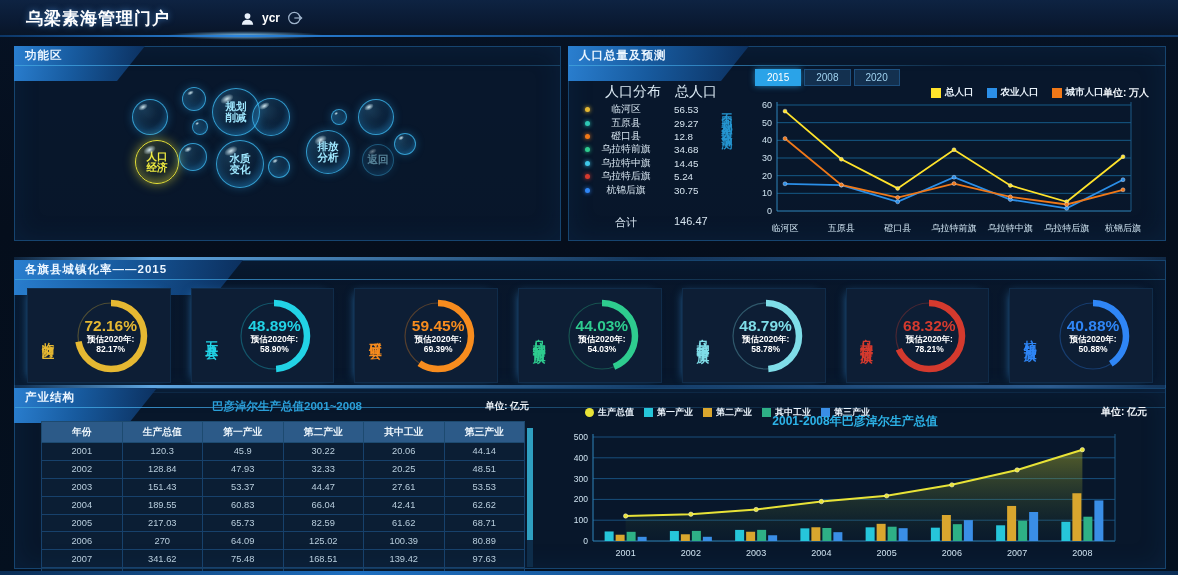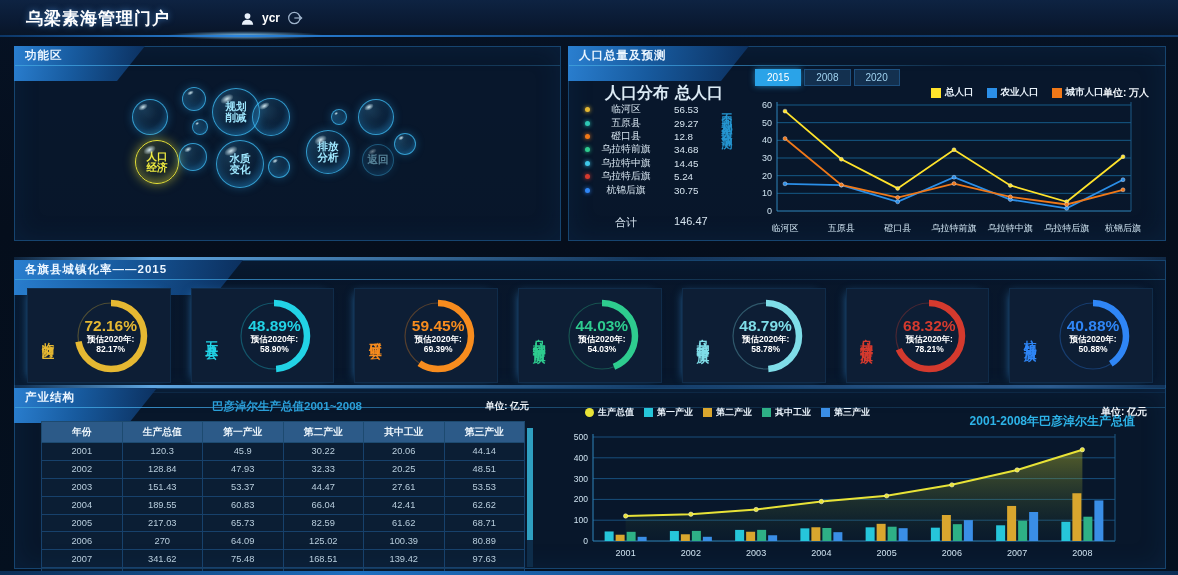--- a/index.html
+++ b/index.html
@@ -33,21 +33,21 @@
     box-shadow:0 0 9px rgba(40,160,230,.35),inset 0 -4px 10px rgba(40,160,230,.35);
     display:flex;align-items:center;justify-content:center;text-align:center;
     color:#9fe8ff;font-size:10.5px;line-height:11.5px;font-weight:bold;white-space:pre-line;cursor:pointer;}
   .bubble::before{content:'';position:absolute;width:30%;height:18%;left:16%;top:12%;border-radius:50%;transform:rotate(-28deg);
     background:radial-gradient(ellipse at center,rgba(225,248,255,.9),rgba(225,248,255,0) 75%);}
   .bubble.empty{cursor:default;}
   .bubble.active{border-color:#e8e337;color:#f0ec3f;box-shadow:0 0 11px rgba(235,228,60,.55),inset 0 -4px 10px rgba(235,228,60,.35);
     background:radial-gradient(circle at 32% 30%,rgba(240,236,80,.16),rgba(90,90,20,.08) 55%,rgba(150,140,30,.18) 95%);}
   .bubble.dim{opacity:.5;}
   
-  .pop-col-h{position:absolute;font-size:16px;font-weight:bold;color:#dcebf5;}
+  .pop-col-h{position:absolute;font-size:14px;font-weight:normal;color:#dcebf5;}
   .pop-rows{position:absolute;left:14px;top:56px;width:160px;}
   .pop-row{position:relative;height:13.4px;display:flex;align-items:center;font-size:9.8px;color:#d5e3ee;}
   .pop-dot{width:5px;height:5px;border-radius:50%;margin-left:2px;flex:0 0 5px;}
   .pop-name{width:72px;text-align:center;}
   .pop-val{margin-left:12px;}
   .pop-total{position:absolute;left:14px;top:168px;width:160px;display:flex;font-size:11px;color:#d5e3ee;}
   .side-note{position:absolute;left:150px;top:58px;writing-mode:vertical-lr;font-size:11px;font-weight:bold;color:#2596d1;letter-spacing:3px;height:134px;}
   .tabs{position:absolute;left:186px;top:22px;display:flex;gap:3px;}
   .tab{padding:2px 11px;font-size:10px;color:#9fd1ee;background:#13304f;border:1px solid #1d4f7e;cursor:pointer;}
   .tab.active{background:#2aa3e8;color:#fff;border-color:#2aa3e8;box-shadow:0 0 6px rgba(42,163,232,.7);}
@@ -66,21 +66,21 @@
   .donut-est{font-size:8.5px;color:#fff;line-height:10px;font-weight:bold;}
   
   .ind-table-wrap{position:absolute;left:26px;top:10px;width:492px;}
   .ind-title{text-align:center;font-size:11.5px;font-weight:bold;color:#2a9fd8;}
   .ind-unit{position:absolute;right:4px;top:1px;font-size:9.5px;font-weight:bold;color:#f2f7fb;}
   table.gdp{border-collapse:collapse;width:484px;margin-top:7px;table-layout:fixed;}
   table.gdp th{background:#2c5a88;color:#eef6fc;font-size:9.8px;font-weight:bold;height:18px;border:1px solid #1d4a70;}
   table.gdp td{color:#b9cedd;font-size:9.3px;text-align:center;height:14.9px;border:1px solid #17416b;background:rgba(16,42,70,.35);}
   .scrollbar{position:absolute;right:0;top:29px;width:6px;height:139px;background:#0e2d4a;}
   .scroll-thumb{position:absolute;left:0;top:0;width:6px;height:112px;background:#2f9fc0;cursor:grab;}
-  .ind-chart-title{position:absolute;left:560px;width:560px;top:24px;text-align:right;font-size:12px;font-weight:bold;color:#2db3e8;}
+  .ind-chart-title{position:absolute;left:560px;width:560px;top:24px;text-align:center;font-size:12px;font-weight:bold;color:#2db3e8;}
   
   svg text{font-family:"Liberation Sans","DejaVu Sans",sans-serif;}
   .footer-glow{position:absolute;left:0;right:0;bottom:0;height:4px;background:linear-gradient(90deg,#0a2d55,#1e6fc0 30%,#0d3a6b 80%,#0a2d55);}
 </style>
 </head>
 <body>
 
 <div class="app">
 
   <header>

